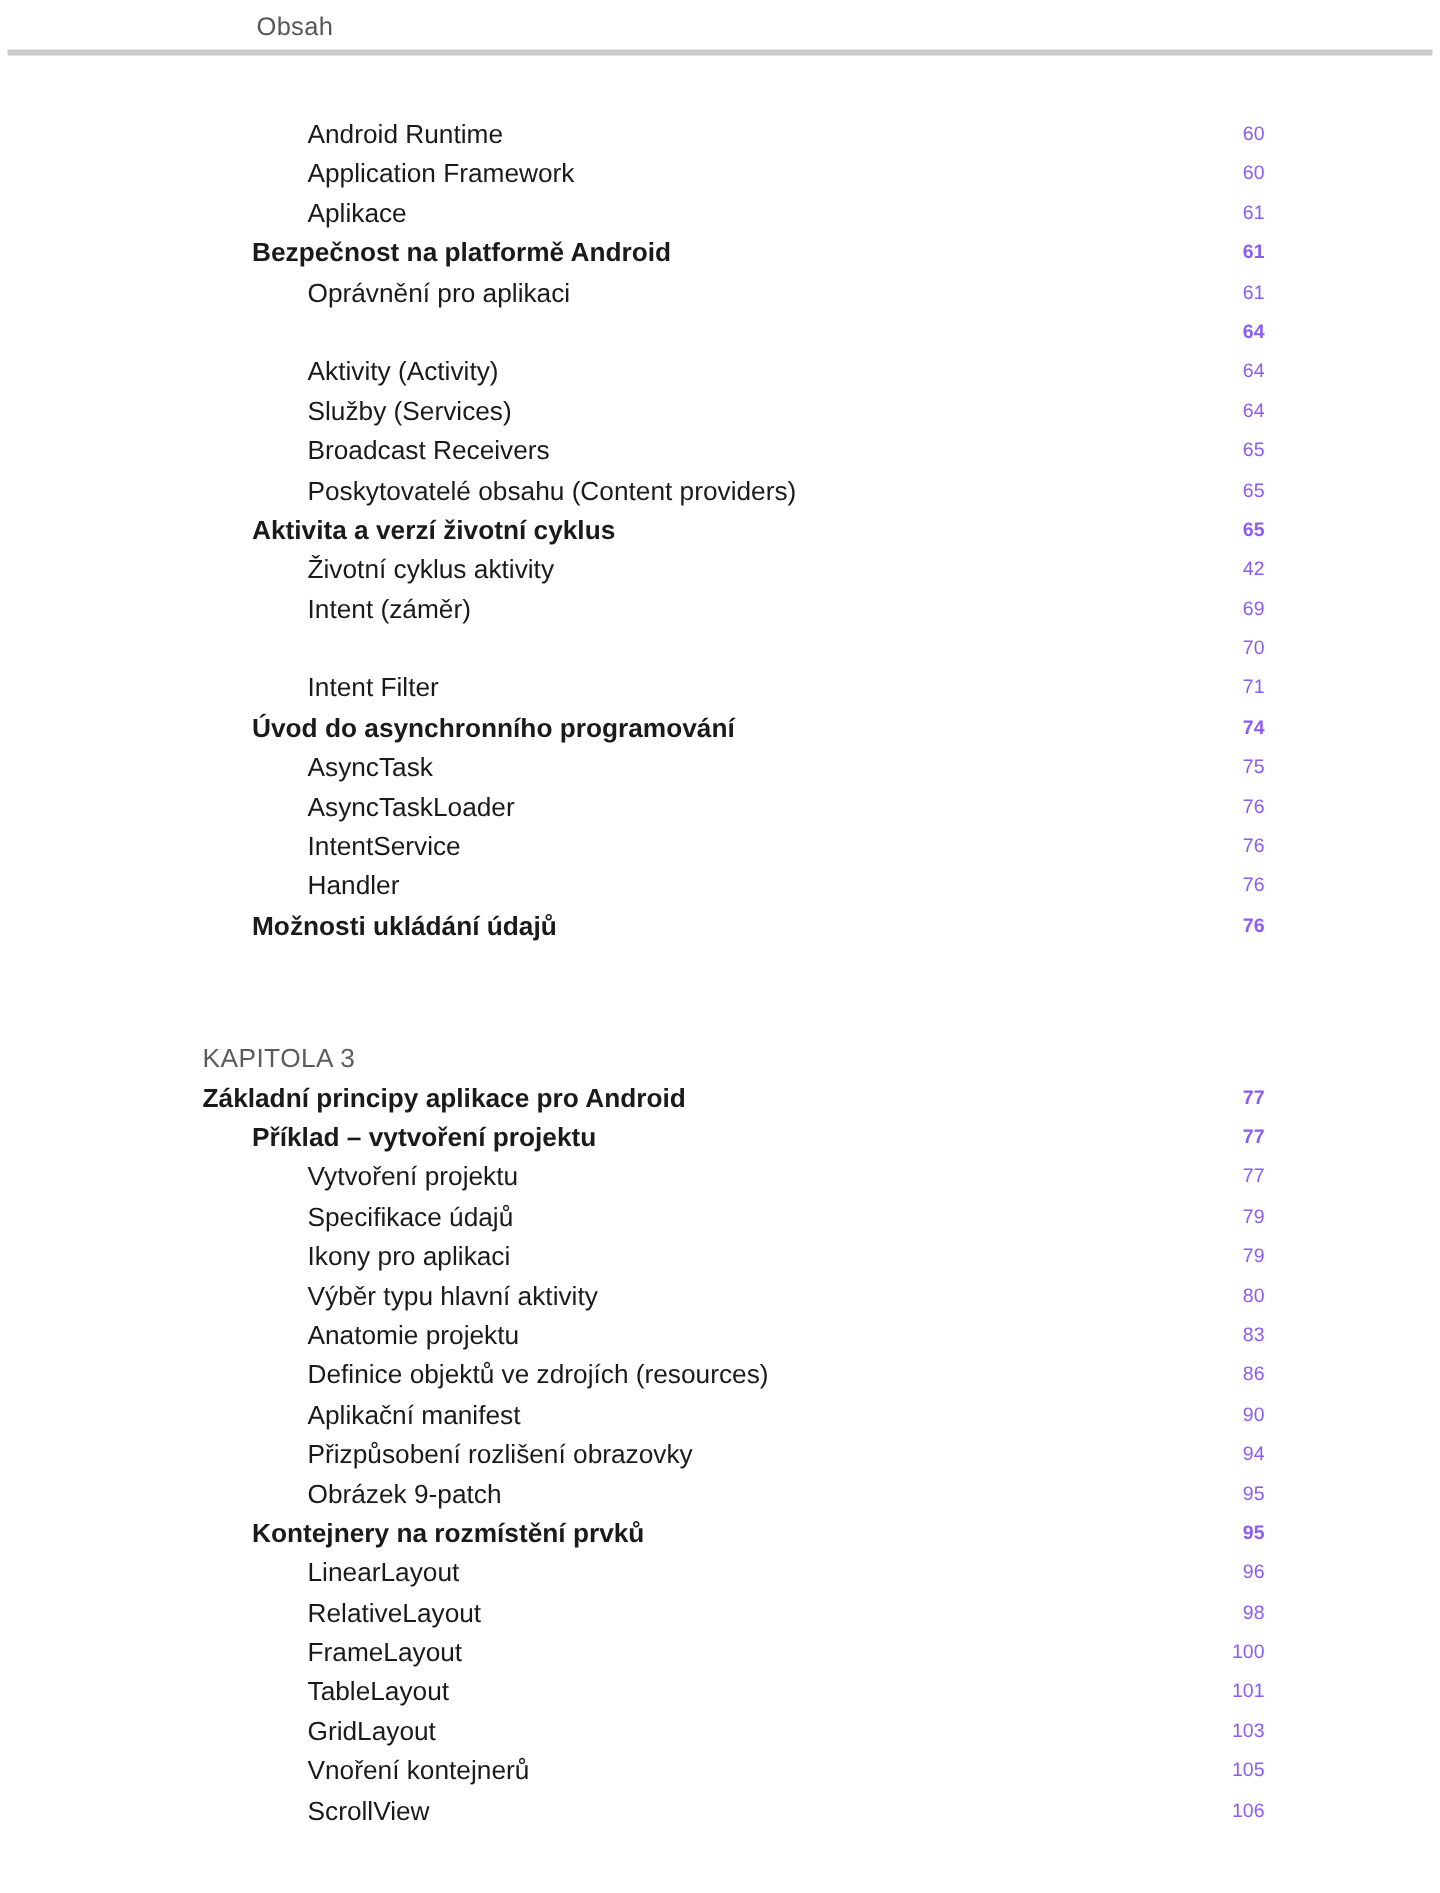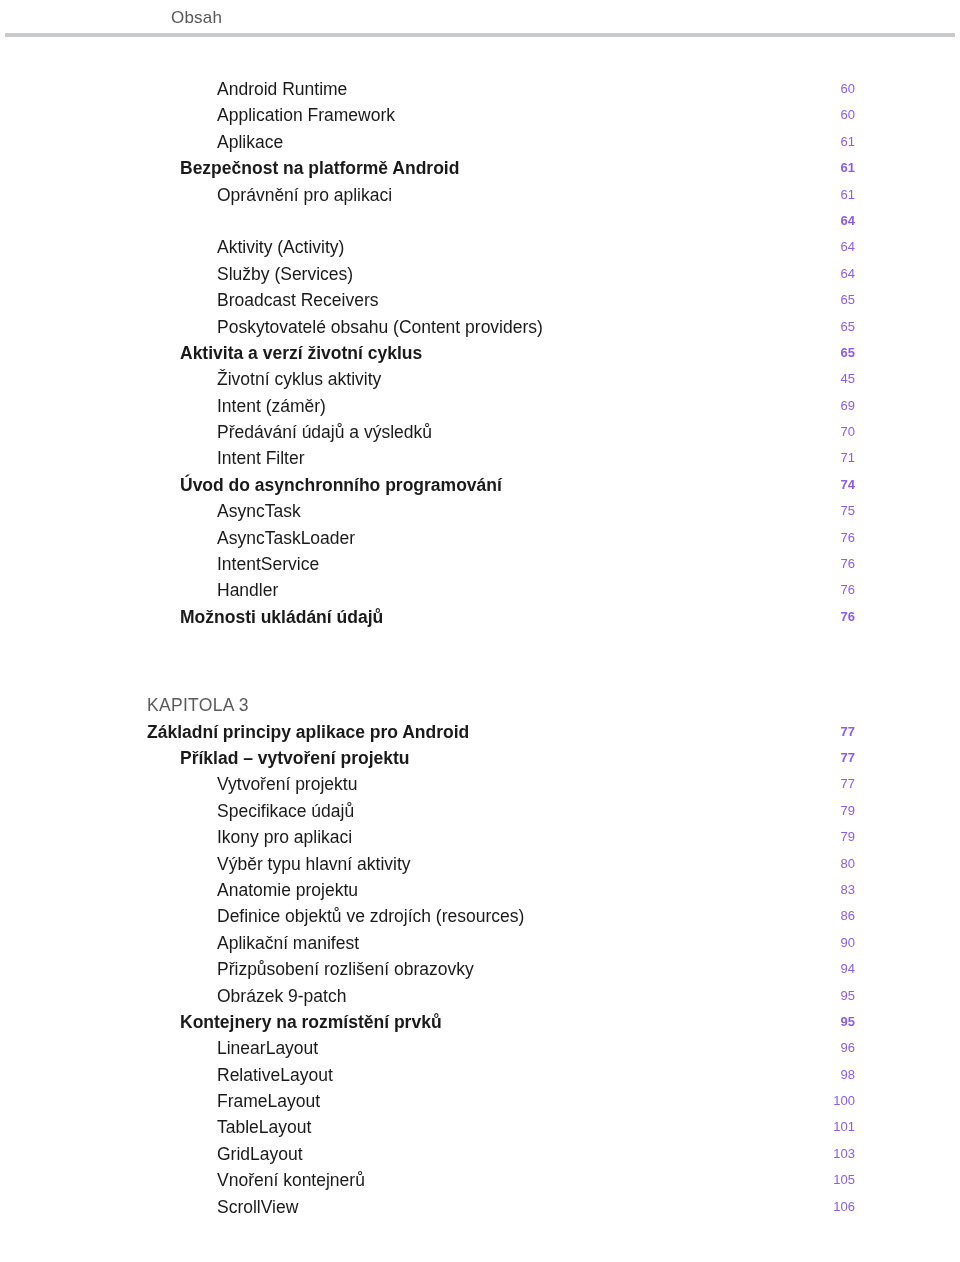--- a/index.html
+++ b/index.html
@@ -38,21 +38,21 @@
     left: 5px;
     top: 33px;
     width: 950px;
     height: 4px;
     background: #c9cacb;
   }
 
   
   #toc {
     position: absolute;
-    left: 12px;
+    left: 0;
     top: 76px;
     width: 856px;
   }
 
   .toc-row {
     position: relative;
     height: 26.4px;
     line-height: 26.4px;
     white-space: nowrap;
   }
@@ -137,28 +137,27 @@
     <div class="toc-row lvl2">
       <span class="t">Poskytovatelé obsahu (Content providers)</span>
       <span class="p">65</span>
     </div>
     <div class="toc-row lvl1 bold">
       <span class="t">Aktivita a verzí životní cyklus</span>
       <span class="p">65</span>
     </div>
     <div class="toc-row lvl2">
       <span class="t">Životní cyklus aktivity</span>
-      <span class="p">45</span>
+      <span class="p">42</span>
     </div>
     <div class="toc-row lvl2">
       <span class="t">Intent (záměr)</span>
       <span class="p">69</span>
     </div>
     <div class="toc-row lvl2">
-      <span class="t">Předávání údajů a výsledků</span>
       <span class="p">70</span>
     </div>
     <div class="toc-row lvl2">
       <span class="t">Intent Filter</span>
       <span class="p">71</span>
     </div>
     <div class="toc-row lvl1 bold">
       <span class="t">Úvod do asynchronního programování</span>
       <span class="p">74</span>
     </div>

